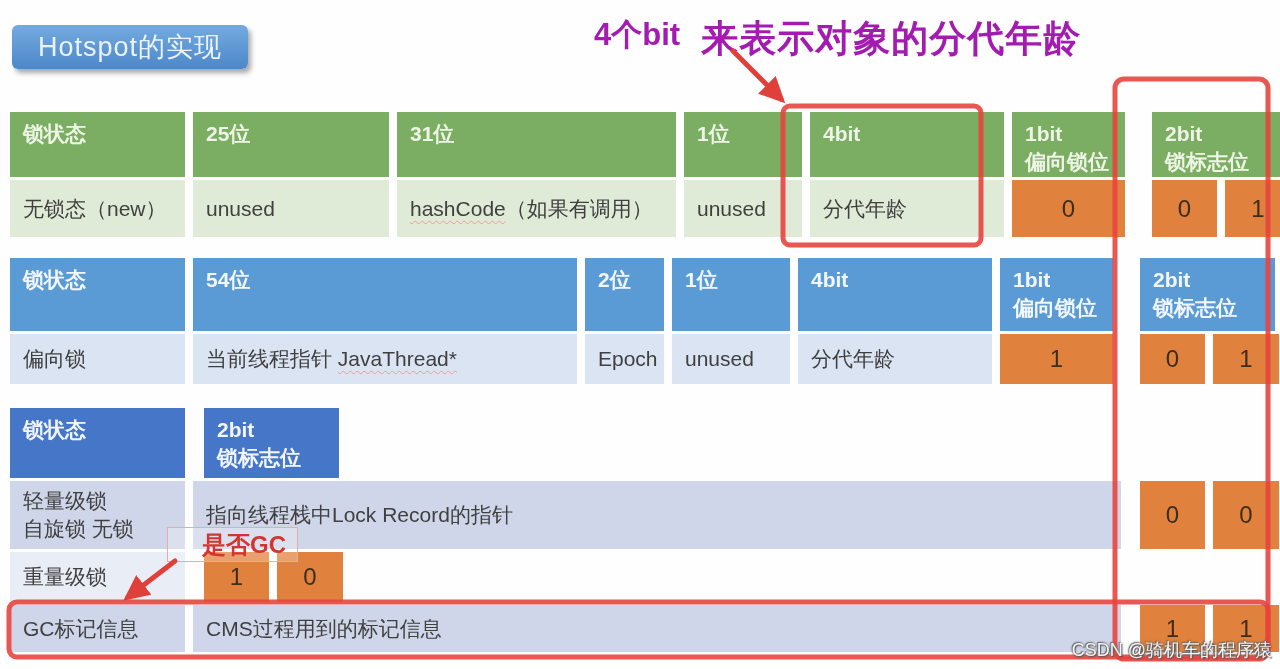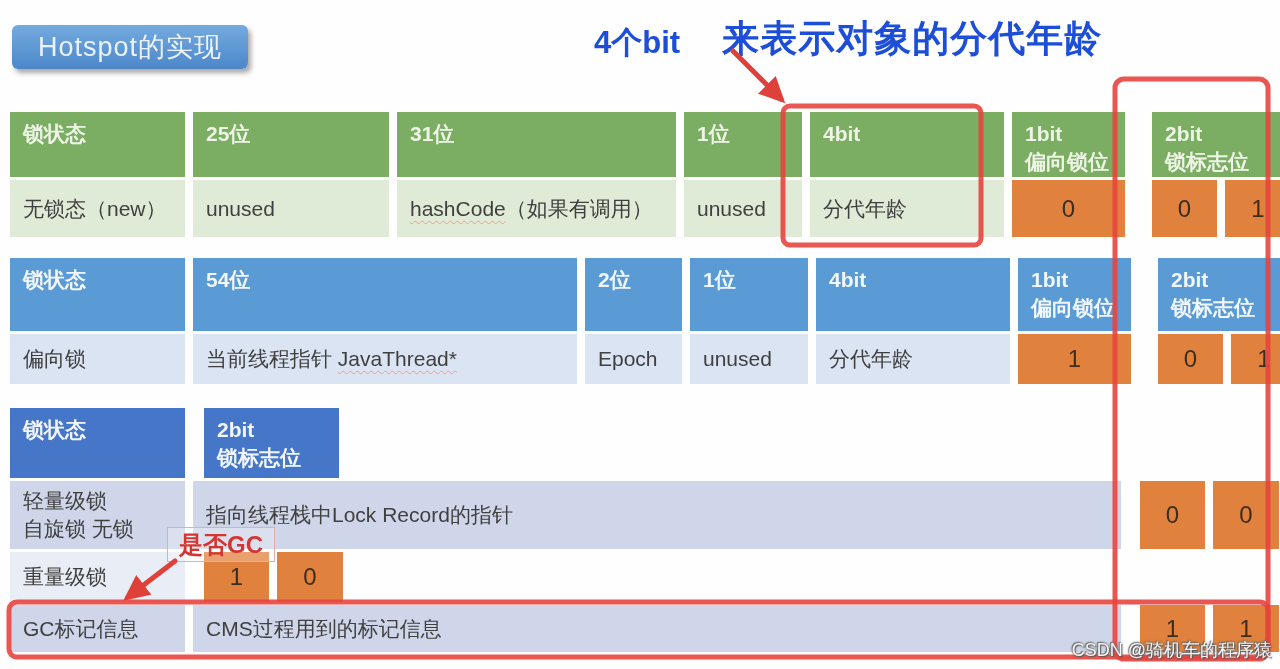--- a/index.html
+++ b/index.html
@@ -7,42 +7,42 @@
           font-family:"Liberation Sans","DejaVu Sans",sans-serif;}
 
   
   .title-box{position:absolute;left:12px;top:25px;width:236px;height:44px;
     background:linear-gradient(180deg,#74aade 0%,#5e97d3 55%,#4d87c8 100%);
     border-radius:6px;box-shadow:3px 4px 5px rgba(40,40,40,.4);
     display:flex;align-items:center;justify-content:center;
     color:#eaf2fb;font-size:27px;letter-spacing:1px;}
 
   
-  .age-note{position:absolute;left:594px;top:14px;display:flex;align-items:flex-end;gap:26px;
-    color:#1d4ed8;font-weight:bold;}
+  .age-note{position:absolute;left:594px;top:14px;display:flex;align-items:flex-start;gap:5px;
+    color:#a21caf;font-weight:bold;}
   .age-strong{font-size:31px;}
   .age-rest{font-size:37px;letter-spacing:1px;margin-left:16px;}
 
   
   .tbl{position:absolute;left:10px;}
   .row{display:flex;gap:8px;}
   .row + .row{margin-top:3px;}
   .cell{box-sizing:border-box;flex:0 0 auto;}
   .h{font-weight:bold;font-size:21px;padding:8px 0 0 13px;line-height:1.32;}
   .d{display:flex;align-items:center;padding-left:13px;font-size:21px;color:#404040;}
   .num{display:flex;align-items:center;justify-content:center;padding-left:0;
        background:#e0823e;color:#3e2d1b;font-size:24px;}
   .ml{white-space:pre-line;}
   .spacer{flex:0 0 auto;}
   .sp{text-decoration:underline wavy #eb9d96;text-decoration-thickness:1px;text-underline-offset:4px;}
 
   
   .w1{width:175px}
   .t1 .w2{width:196px}.t1 .w3{width:279px}
-  .t2 .w2{width:384px}.t2 .w3{width:97px}
+  .t2 .w2{width:384px}.t2 .w3{width:79px}
   .w4{width:118px}.w5{width:194px}.w6{width:113px}
   .wf{width:65px}.wf2{width:66px}.whdr{width:135px}
   .t1 .spacer,.t2 .spacer{width:11px}
   .t3 .spacer{width:3px}
   .t3 .w2{width:928px}
 
   
   .t1{top:112px;}
   .t1 .hh{height:65px}
   .t1 .hd{height:57px}
@@ -62,21 +62,21 @@
   .t3 .hr1{height:68px}
   .t3 .hr2{height:50px}
   .t3 .hr3{height:47px}
   .t3 .h{background:#4576c7;color:#f2f6fc;}
   .t3 .dark .d{background:#cfd6e9;}
   .t3 .light .d{background:#e9edf6;}
 
   
   .gc-note{position:absolute;left:167px;top:527px;width:106px;height:33px;
     border:1px solid #e9aba5;display:flex;align-items:center;justify-content:center;
-    color:#d5342f;font-weight:bold;font-size:24px;background:rgba(255,255,255,.25);}
+    color:#d5342f;font-weight:bold;font-size:24px;background:rgba(255,255,255,.25);padding-left:23px;}
 
   
   .watermark{position:absolute;right:8px;top:638px;font-size:18px;color:rgba(255,255,255,.92);
     text-shadow:1px 1px 1px #5a5a5a,-1px -1px 1px #6a6a6a,0 0 3px rgba(70,70,70,.8);}
 
   
   .overlay{position:absolute;left:0;top:0;width:1280px;height:669px;pointer-events:none;}
 </style>
 </head>
 <body>

